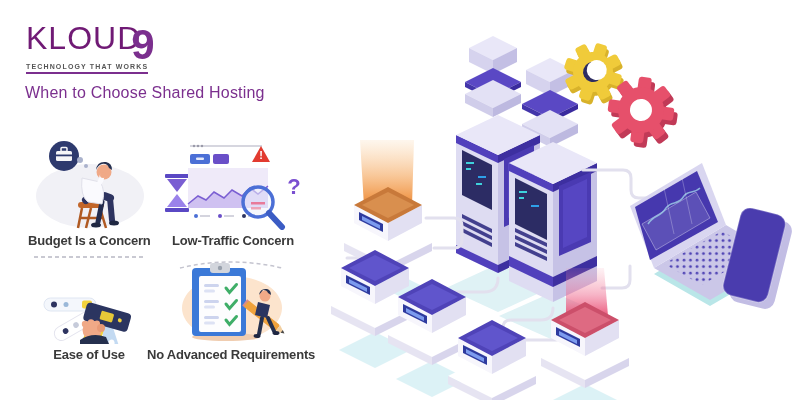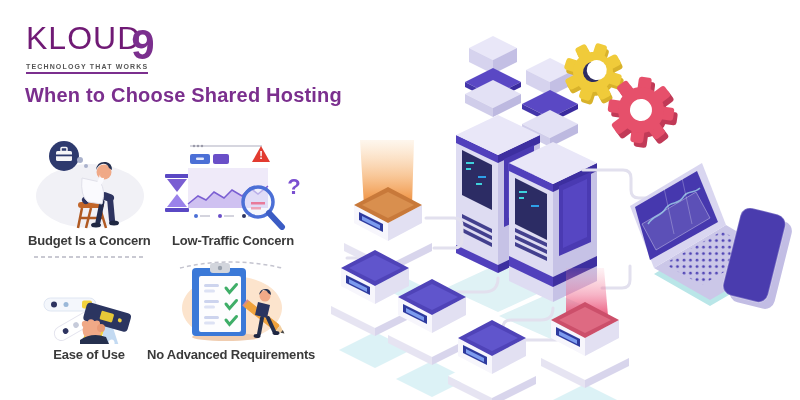--- a/index.html
+++ b/index.html
@@ -6,21 +6,21 @@
   .canvas{position:relative;width:800px;height:400px;background:#ffffff;overflow:hidden;
           font-family:"Liberation Sans",sans-serif;}
   
   .logo{position:absolute;left:26px;top:14px;line-height:1;}
   .logo-row{white-space:nowrap;}
   .logo-brand{font-size:32px;font-weight:400;color:#701a75;letter-spacing:1px;}
   .logo-nine{font-size:42px;font-weight:700;color:#7b2f8e;display:inline-block;margin-left:-10px;transform:translateY(10px);}
   .logo-tagline{font-size:7px;font-weight:700;letter-spacing:1.15px;color:#555;border-bottom:2px solid #7b2f8e;
                 padding-bottom:2px;margin-top:1px;display:inline-block;}
   
-  .title{position:absolute;left:25px;top:84px;margin:0;font-size:20px;font-weight:700;color:#7b2f8e;letter-spacing:0.2px;}
+  .title{position:absolute;left:25px;top:84px;margin:0;font-size:16px;font-weight:400;color:#7b2f8e;letter-spacing:0.2px;}
   
   .item{position:absolute;margin:0;text-align:center;}
   .item svg{display:block;margin:0 auto;}
   .item figcaption{font-size:13px;font-weight:700;color:#3a3a3a;margin-top:3px;white-space:nowrap;letter-spacing:-0.2px;}
   .item1{left:28px;top:138px;width:122px;}
   .item2{left:158px;top:138px;width:150px;}
   .item3{left:28px;top:252px;width:122px;}
   .item4{left:146px;top:252px;width:170px;}
   
   .hero{position:absolute;left:330px;top:10px;}

